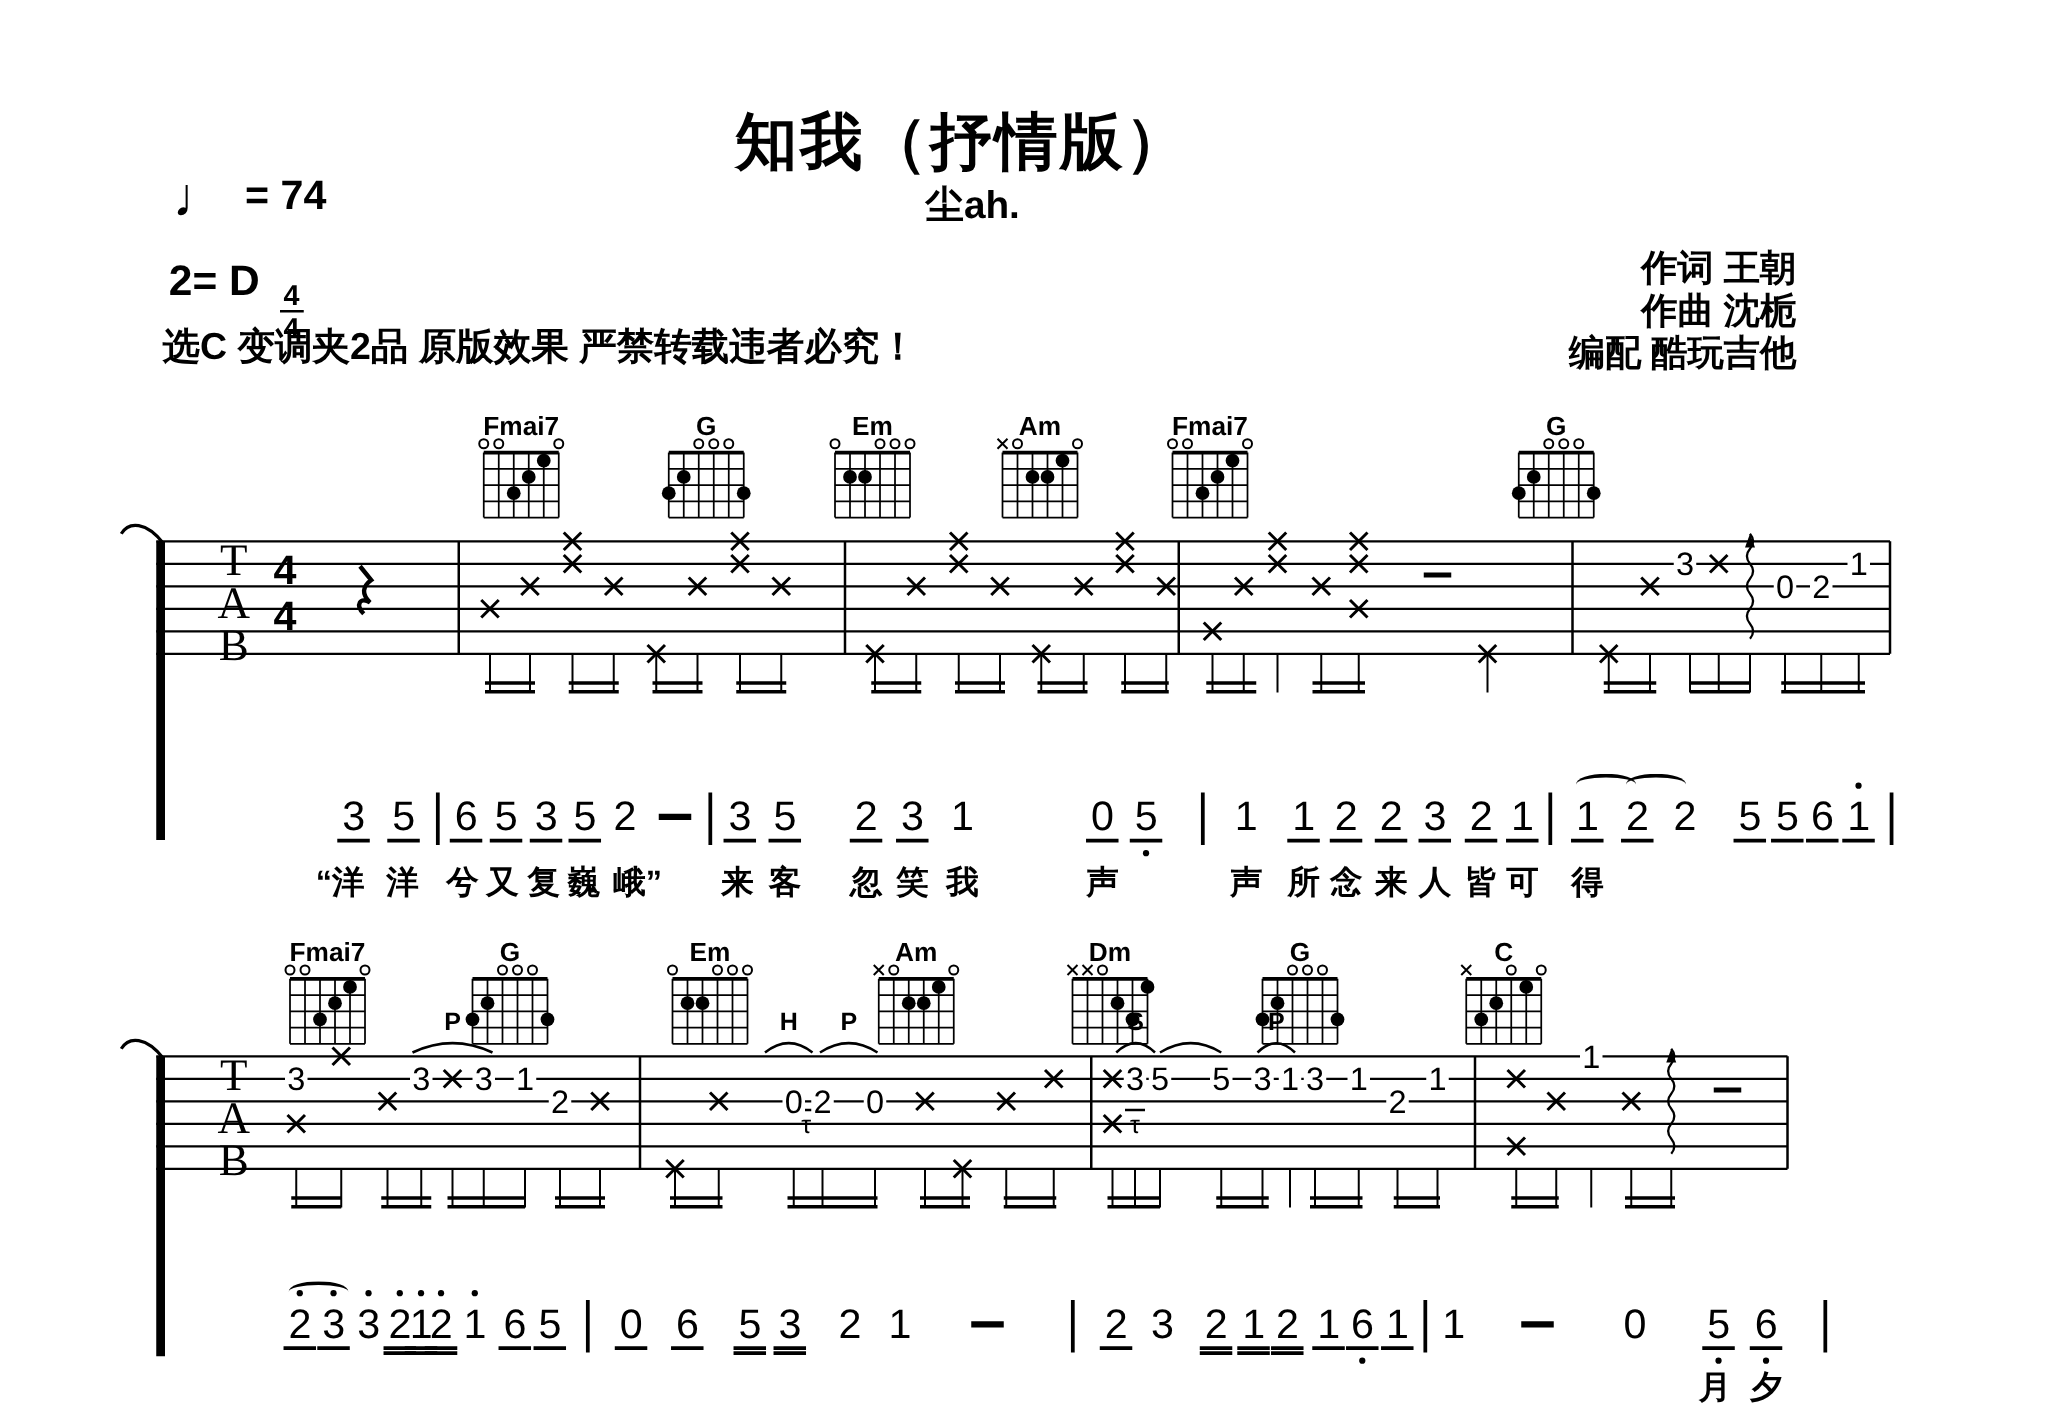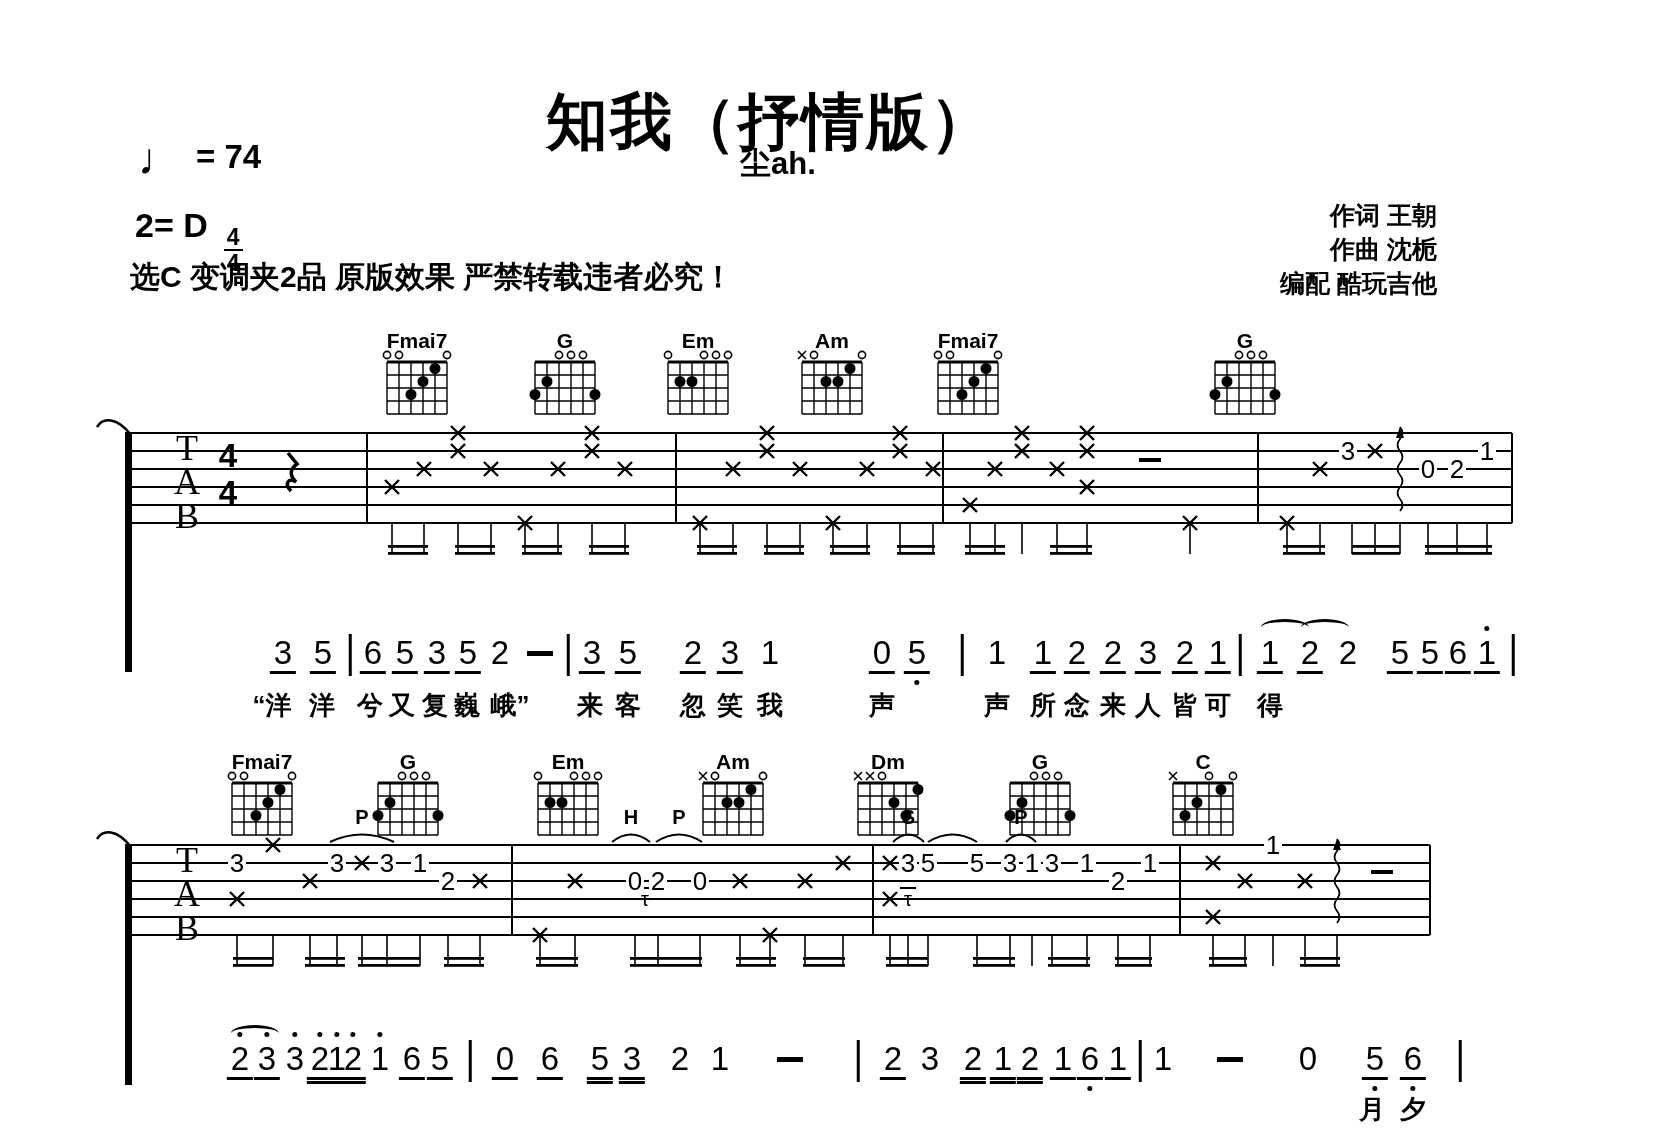--- a/index.html
+++ b/index.html
@@ -1,27 +1,27 @@
 <!DOCTYPE html>
 <html><head>
 <meta charset="utf-8">
 <style>
   html,body{margin:0;padding:0;background:#fff;}
   body{width:1653px;height:1142px;position:relative;overflow:hidden;
        font-family:"Liberation Sans","DejaVu Sans",sans-serif;color:#000;}
   .abs{position:absolute;}
-  #page-title{top:80px;left:770px;transform:translateX(-50%);font-size:62px;font-weight:700;letter-spacing:2px;white-space:nowrap;}
+  #page-title{top:80px;left:770px;transform:translateX(-50%);font-size:50px;font-weight:700;letter-spacing:2px;white-space:nowrap;}
   #artist{top:143px;left:778px;transform:translateX(-50%);font-size:31px;font-weight:700;}
   #tempo{top:102px;left:138px;font-size:33px;font-weight:700;white-space:nowrap;margin-top:32px;}
   #tempo .notehead{font-size:44px;vertical-align:-6px;margin-right:14px;}
   #keyline{top:206px;left:135px;font-size:34px;font-weight:700;white-space:nowrap;}
   .ts{display:inline-flex;flex-direction:column;align-items:center;font-size:23px;line-height:1.05;margin-left:16px;vertical-align:-8px;font-weight:700;}
   .ts .tstop{border-bottom:2.5px solid #000;padding:0 3px;}
   #notice{top:257px;left:130px;font-size:30px;font-weight:700;white-space:nowrap;}
-  #credits{top:198px;right:216px;text-align:right;font-size:25px;font-weight:700;line-height:34px;}
+  #credits{top:198px;right:216px;text-align:right;font-size:29px;font-weight:700;line-height:34px;}
   #notation{position:absolute;left:0;top:0;}
   .jp{position:absolute;font-size:33px;line-height:1;transform:translateX(-50%);padding:0 4px 2px;white-space:nowrap;}
   .u1{border-bottom:3px solid #000;}
   .u2line{position:absolute;left:0;right:0;bottom:-7px;height:3px;background:#000;}
   .dot{position:absolute;width:5px;height:5px;border-radius:50%;background:#000;left:50%;transform:translateX(-50%);}
   .dot-hi{top:-10px;} .dot-lo{bottom:-14px;}
   .tiearc{position:absolute;top:-17px;left:4px;width:48px;height:14px;border-top:3px solid #000;border-radius:100% 100% 0 0;}
   .jpbar{position:absolute;width:2.5px;height:42px;background:#000;transform:translateX(-50%);}
   .jpdash{position:absolute;width:26px;height:4.5px;background:#000;transform:translateX(-50%);}
   .lyric{position:absolute;font-size:26px;font-weight:700;transform:translateX(-50%);white-space:nowrap;line-height:1;}

